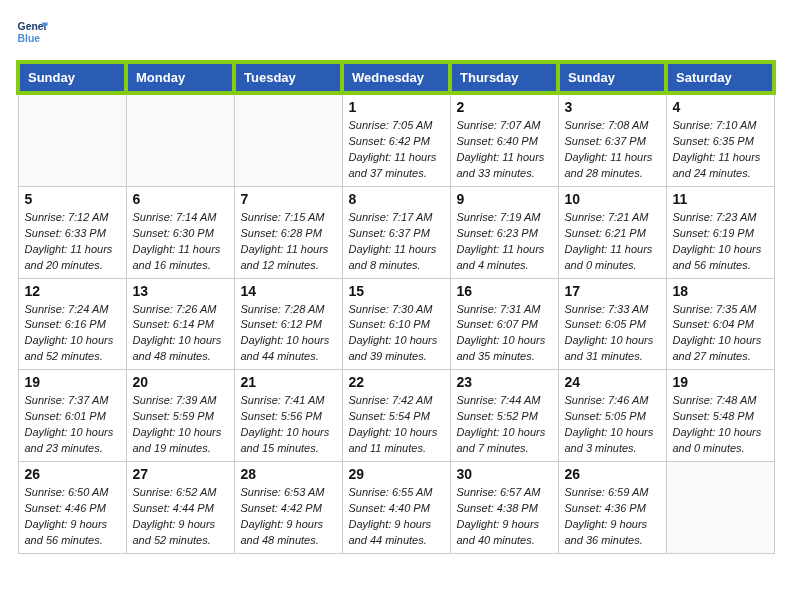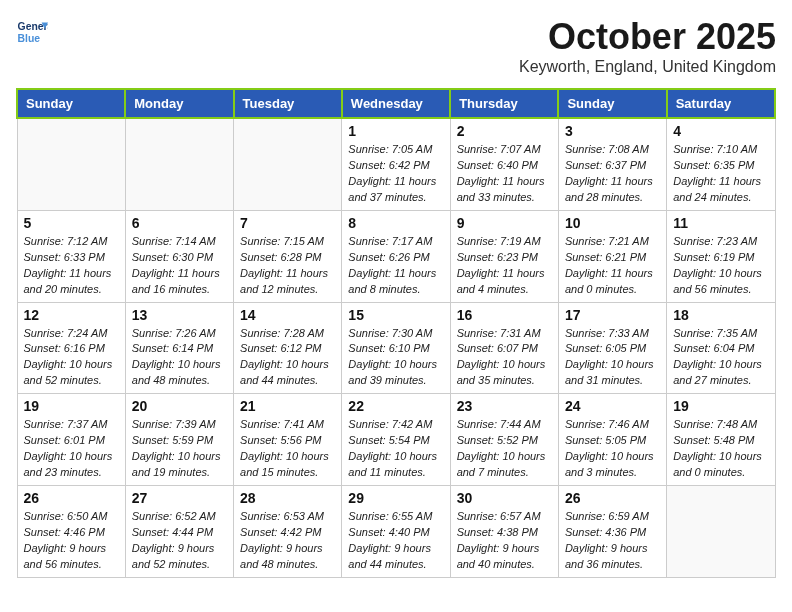--- a/index.html
+++ b/index.html
@@ -42,21 +42,21 @@
       border-collapse: collapse;
       border: 1px solid #ccc;
     }
     .calendar th {
       background: #2a5bb5;
       color: #fff;
       font-size: 13px;
       font-weight: bold;
       text-align: left;
       padding: 6px 8px;
-      border: 2px solid #84cc16;
+      border: 4px solid #84cc16;
     }
     .calendar td {
       border: 1px solid #ccc;
       vertical-align: top;
       padding: 4px 6px;
       width: calc(100% / 7);
       min-height: 80px;
       height: 88px;
       background: #fff;
     }
@@ -79,24 +79,20 @@
 </head>
 <body>
 
 <div class="header">
   <div class="logo">
     <svg class="logo-icon" viewBox="0 0 40 40" xmlns="http://www.w3.org/2000/svg">
       <text x="2" y="18" font-size="13" font-weight="bold" fill="#1a3a6b">General</text>
       <text x="2" y="32" font-size="13" font-weight="bold" fill="#4a90d9">Blue</text>
       <polygon points="32,8 40,8 36,16" fill="#4a90d9"></polygon>
     </svg>
-  </div>
-  <div class="title-area">
-    <div class="month-title">October 2025</div>
-    <div class="location">Keyworth, England, United Kingdom</div>
   </div>
 </div>
 
 <table class="calendar">
   <thead>
     <tr>
     <th>Sunday</th>
         <th>Monday</th>
         <th>Tuesday</th>
         <th>Wednesday</th>
@@ -157,21 +153,21 @@
         <td>
           <div class="day-num">7</div>
           <div class="day-info">Sunrise: 7:15 AM
 Sunset: 6:28 PM
 Daylight: 11 hours
 and 12 minutes.</div>
         </td>
         <td>
           <div class="day-num">8</div>
           <div class="day-info">Sunrise: 7:17 AM
-Sunset: 6:26 PM
+Sunset: 6:37 PM
 Daylight: 11 hours
 and 8 minutes.</div>
         </td>
         <td>
           <div class="day-num">9</div>
           <div class="day-info">Sunrise: 7:19 AM
 Sunset: 6:23 PM
 Daylight: 11 hours
 and 4 minutes.</div>
         </td>

